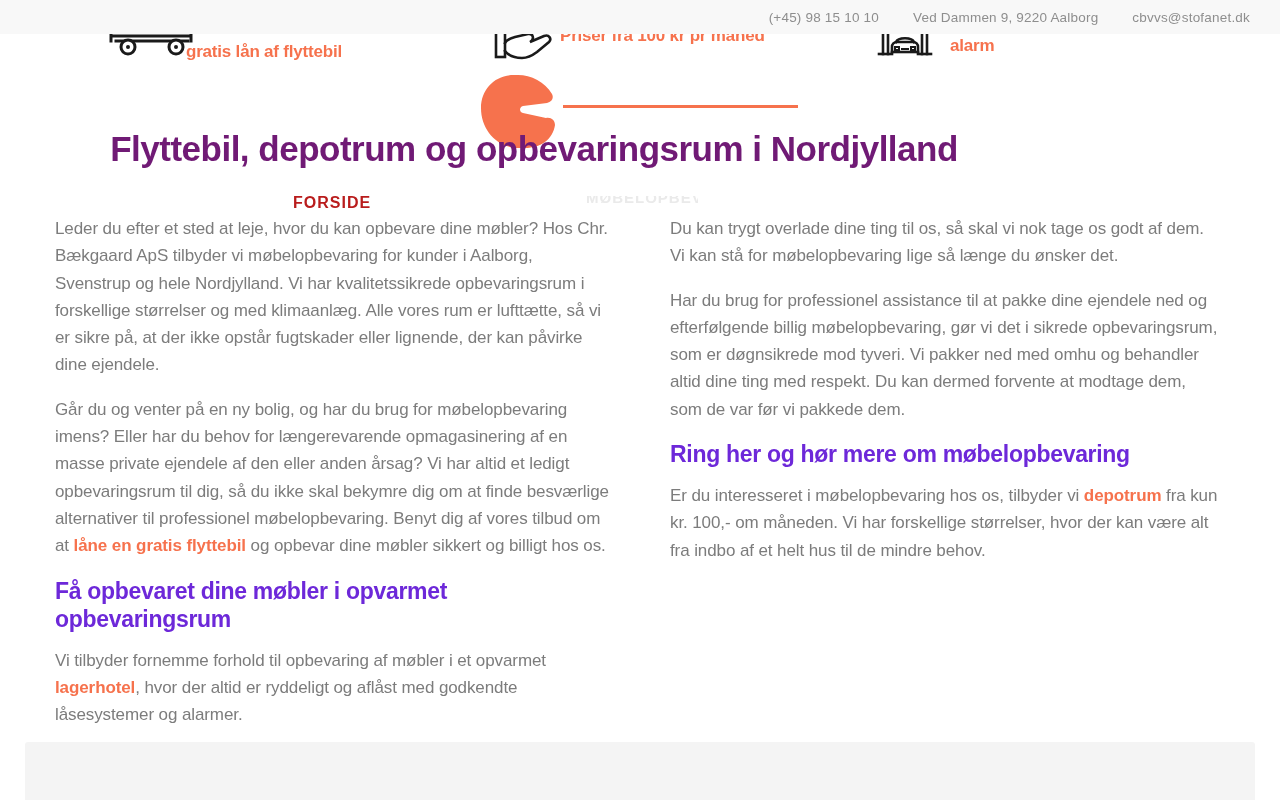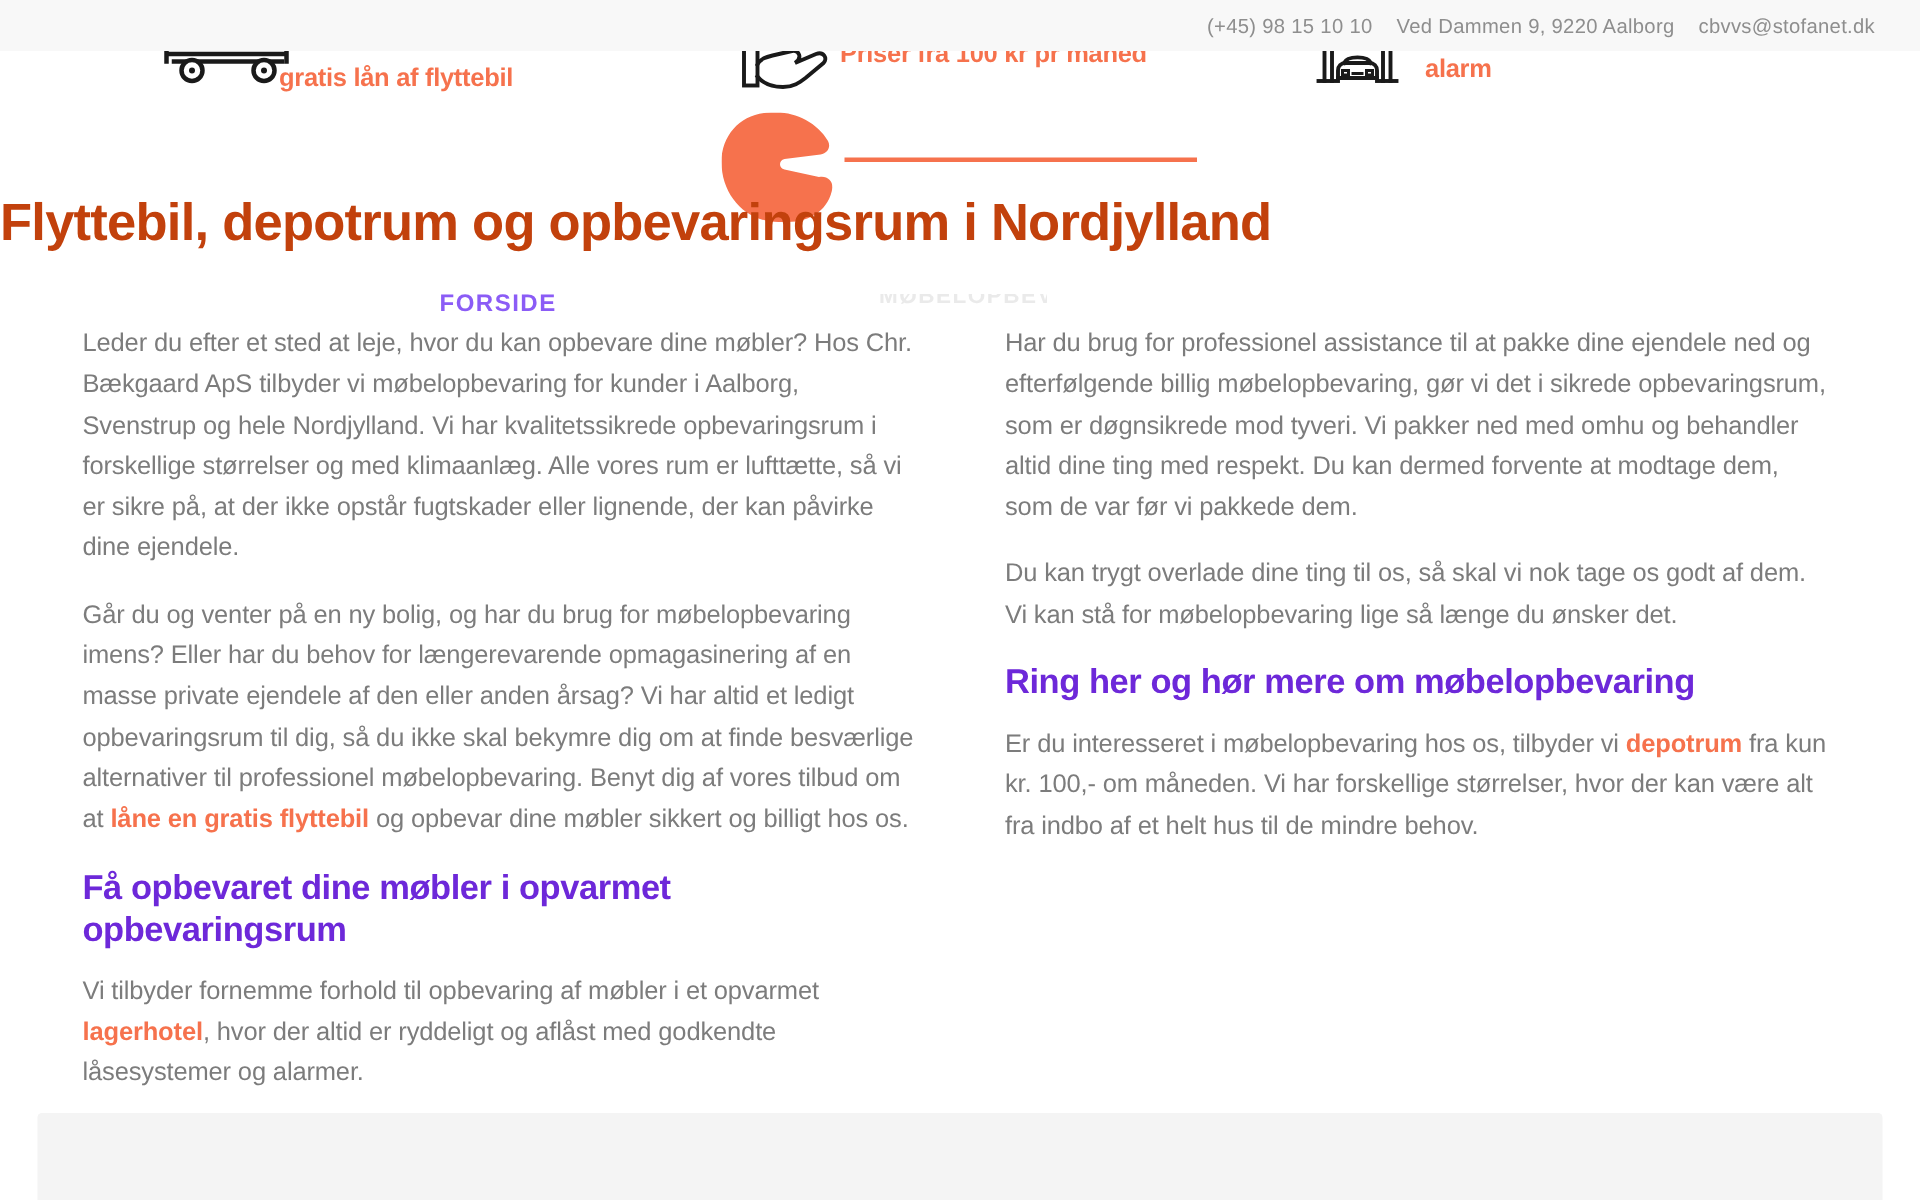--- a/index.html
+++ b/index.html
@@ -3,40 +3,40 @@
 <meta charset="utf-8">
 <style>
   * { margin:0; padding:0; box-sizing:border-box; }
   html,body { width:1280px; height:800px; background:#fff; overflow:hidden;
     font-family:"Liberation Sans", sans-serif; }
   .page { position:relative; width:1280px; height:800px; background:#fff; overflow:hidden; }
 
   
   .topbar { position:absolute; left:0; top:0; width:1280px; height:34px;
     background:#f8f8f8; z-index:6; display:flex; align-items:center;
-    justify-content:flex-end; gap:16px; padding-right:30px;
+    justify-content:flex-end; gap:34px; padding-right:30px;
     color:#8e8e8e; font-size:13.5px; letter-spacing:.2px; }
 
   
   .usp-row { position:absolute; left:0; top:0; width:1280px; height:64px; z-index:1; }
   .usp-icon { position:absolute; }
   .usp-label { position:absolute; font-weight:800; font-size:17px; color:#f6724d; letter-spacing:-.2px; }
   .usp-icon svg { display:block; stroke:#1a1a1a; fill:none; stroke-width:3; stroke-linecap:square; }
 
   
   .logo { position:absolute; left:481px; top:75px; width:74px; height:73px; z-index:0; }
   .brand-line { position:absolute; left:563px; top:105px; width:235px; height:3px;
     background:#f6724d; z-index:0; }
 
   
-  .h1 { position:absolute; left:0; top:129px; width:1068px; 
-    font-size:35px; font-weight:800; color:#c2410c; letter-spacing:-.5px; z-index:2; }
+  .h1 { position:absolute; left:0; top:129px; width:1068px; text-align:center;
+    font-size:35px; font-weight:800; color:#701a75; letter-spacing:-.5px; z-index:2; }
 
   
-  .nav-item { position:absolute; font-size:16px; font-weight:800; color:#8b5cf6;
+  .nav-item { position:absolute; font-size:16px; font-weight:800; color:#b91c1c;
     letter-spacing:1px; z-index:2; }
   .nav1 { left:293px; top:194px; }
   .nav2 { left:586px; top:189px; width:112px; height:20px; overflow:hidden; color:#eaeaea; font-size:15px; }
   .nav2 .mask-top { position:absolute; left:0; top:0; width:112px; height:7px; background:#fff; }
   .nav2 .mask-bottom { position:absolute; left:0; top:14px; width:112px; height:6px; background:#fff; }
 
   
   .col { position:absolute; top:215px; font-size:17px; line-height:27.3px;
     color:#7c7c7c; letter-spacing:-.1px; z-index:3; }
   .col-left { left:55px; width:556px; }
@@ -133,24 +133,24 @@
       <span>Går du og venter på en ny bolig, og har du brug for møbelopbevaring imens? Eller har du behov for længerevarende opmagasinering af en masse private ejendele af den eller anden årsag? Vi har altid et ledigt opbevaringsrum til dig, så du ikke skal bekymre dig om at finde besværlige alternativer til professionel møbelopbevaring. Benyt dig af vores tilbud om at </span><a class="link">låne en gratis flyttebil</a><span> og opbevar dine møbler sikkert og billigt hos os.</span>
     </p>
     <h2>Få opbevaret dine møbler i opvarmet opbevaringsrum</h2>
     <p>
       <span>Vi tilbyder fornemme forhold til opbevaring af møbler i et opvarmet </span><a class="link">lagerhotel</a><span>, hvor der altid er ryddeligt og aflåst med godkendte låsesystemer og alarmer.</span>
     </p>
   </div>
 
   <div class="col col-right">
     <p>
-      <span>Har du brug for professionel assistance til at pakke dine ejendele ned og efterfølgende billig møbelopbevaring, gør vi det i sikrede opbevaringsrum, som er døgnsikrede mod tyveri. Vi pakker ned med omhu og behandler altid dine ting med respekt. Du kan dermed forvente at modtage dem, som de var før vi pakkede dem.</span>
+      <span>Du kan trygt overlade dine ting til os, så skal vi nok tage os godt af dem. Vi kan stå for møbelopbevaring lige så længe du ønsker det.</span>
     </p>
     <p>
-      <span>Du kan trygt overlade dine ting til os, så skal vi nok tage os godt af dem. Vi kan stå for møbelopbevaring lige så længe du ønsker det.</span>
+      <span>Har du brug for professionel assistance til at pakke dine ejendele ned og efterfølgende billig møbelopbevaring, gør vi det i sikrede opbevaringsrum, som er døgnsikrede mod tyveri. Vi pakker ned med omhu og behandler altid dine ting med respekt. Du kan dermed forvente at modtage dem, som de var før vi pakkede dem.</span>
     </p>
     <h2>Ring her og hør mere om møbelopbevaring</h2>
     <p>
       <span>Er du interesseret i møbelopbevaring hos os, tilbyder vi </span><a class="link">depotrum</a><span> fra kun kr. 100,- om måneden. Vi har forskellige størrelser, hvor der kan være alt fra indbo af et helt hus til de mindre behov.</span>
     </p>
   </div>
 
   <div class="footer-box"></div>
 
 </div>

